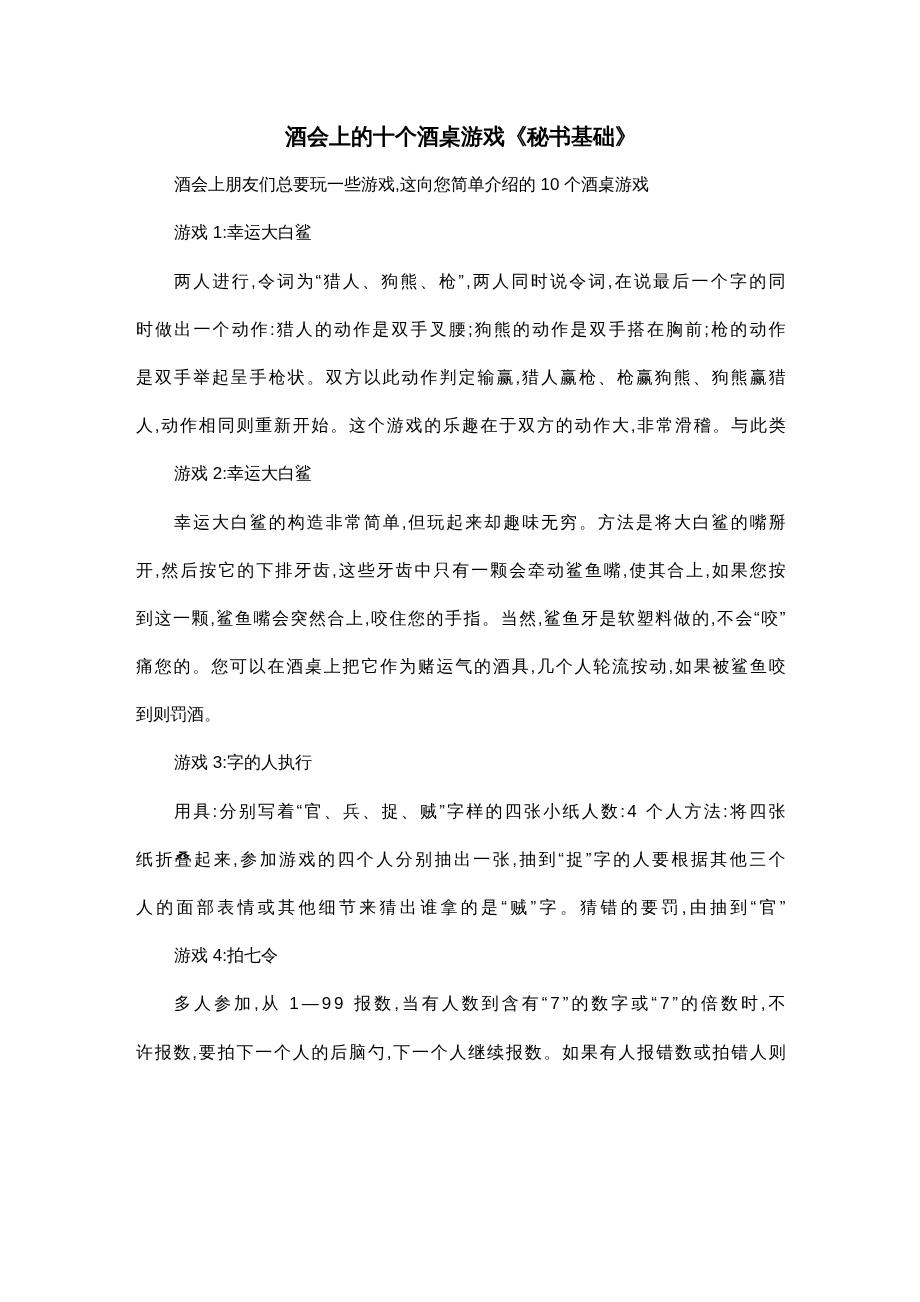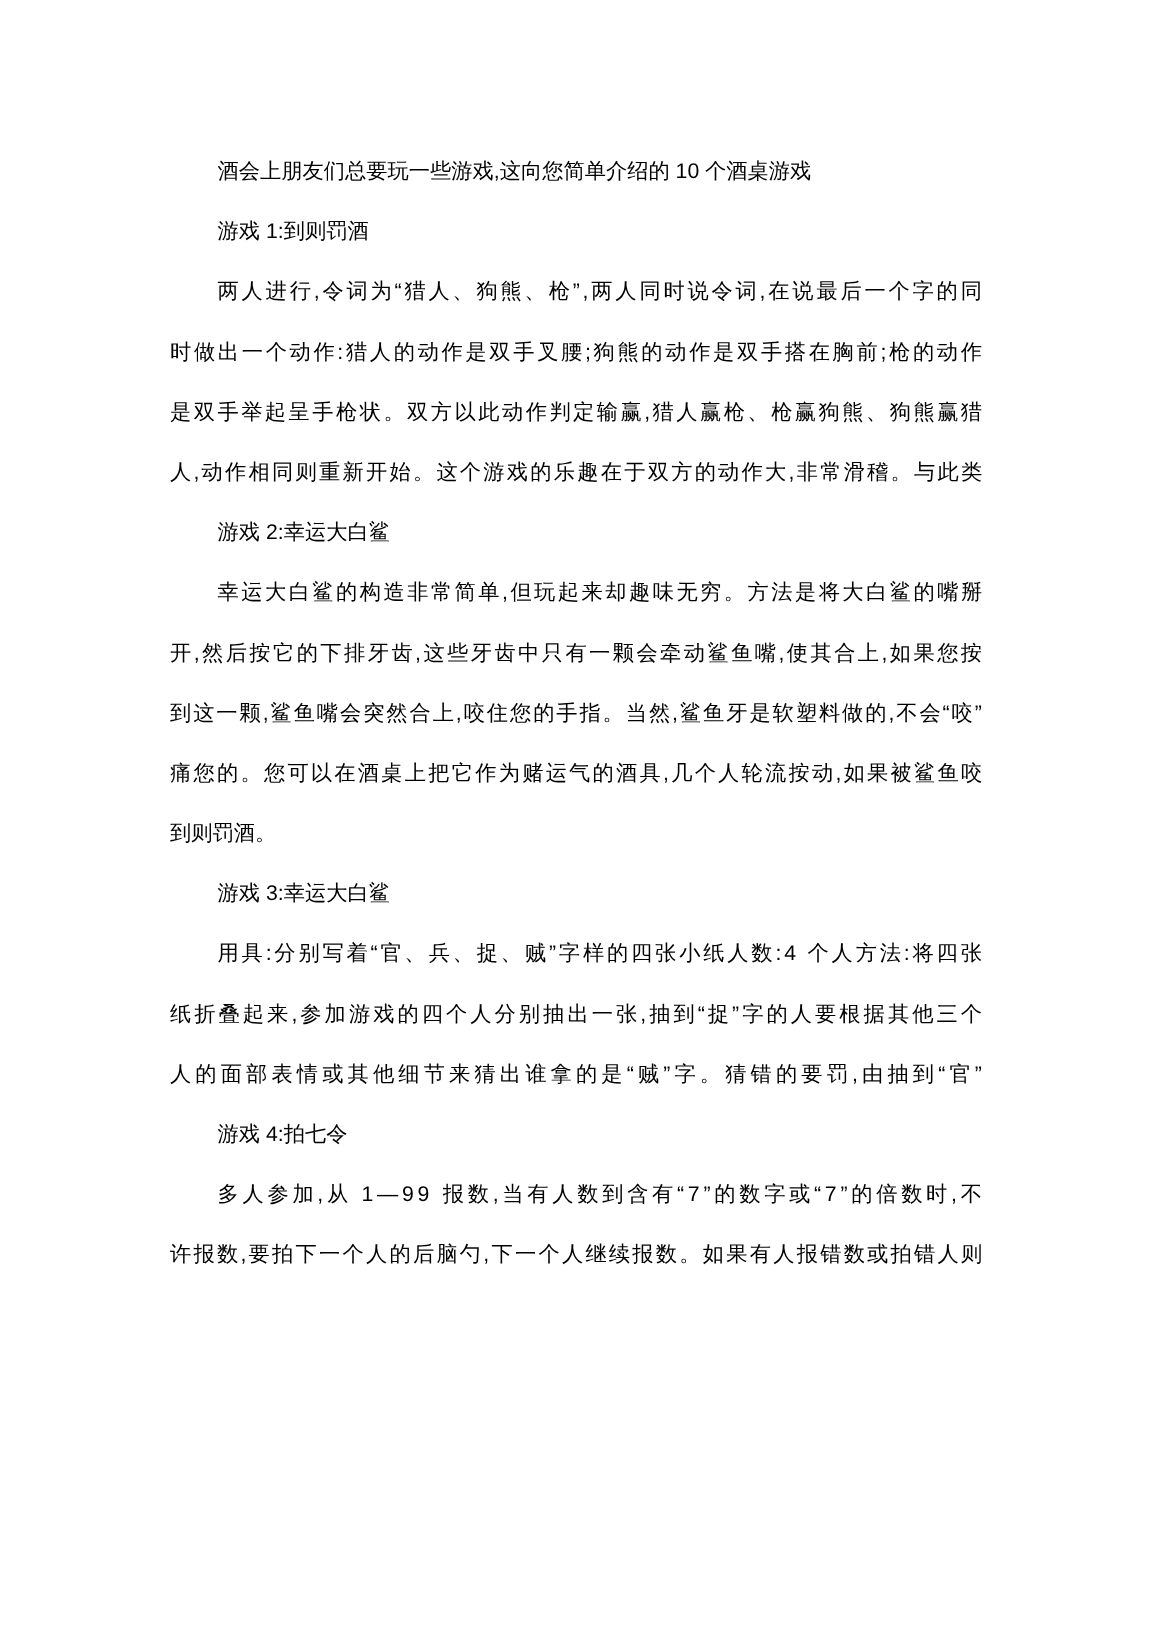--- a/index.html
+++ b/index.html
@@ -48,24 +48,25 @@
     white-space: pre;
     flex: 0 0 auto;
   }
 </style>
 </head>
 <body>
 
 <div class="page">
   <div class="content">
 
+    <div class="line title">酒会上的十个酒桌游戏《秘书基础》</div>
 
     <div class="line indent">酒会上朋友们总要玩一些游戏,这向您简单介绍的 10 个酒桌游戏</div>
 
-    <div class="line indent">游戏 1:到则罚酒</div>
+    <div class="line indent">游戏 1:幸运大白鲨</div>
 
     <div class="line indent justify">
         <span>两</span>
         <span>人</span>
         <span>进</span>
         <span>行</span>
         <span>,</span>
         <span>令</span>
         <span>词</span>
         <span>为</span>
@@ -361,21 +362,21 @@
         <span>,</span>
         <span>如</span>
         <span>果</span>
         <span>被</span>
         <span>鲨</span>
         <span>鱼</span>
         <span>咬</span>
       </div>
     <div class="line">到则罚酒。</div>
 
-    <div class="line indent">游戏 3:幸运大白鲨</div>
+    <div class="line indent">游戏 3:字的人执行</div>
 
     <div class="line indent justify">
         <span>用</span>
         <span>具</span>
         <span>:</span>
         <span>分</span>
         <span>别</span>
         <span>写</span>
         <span>着</span>
         <span>“</span>

